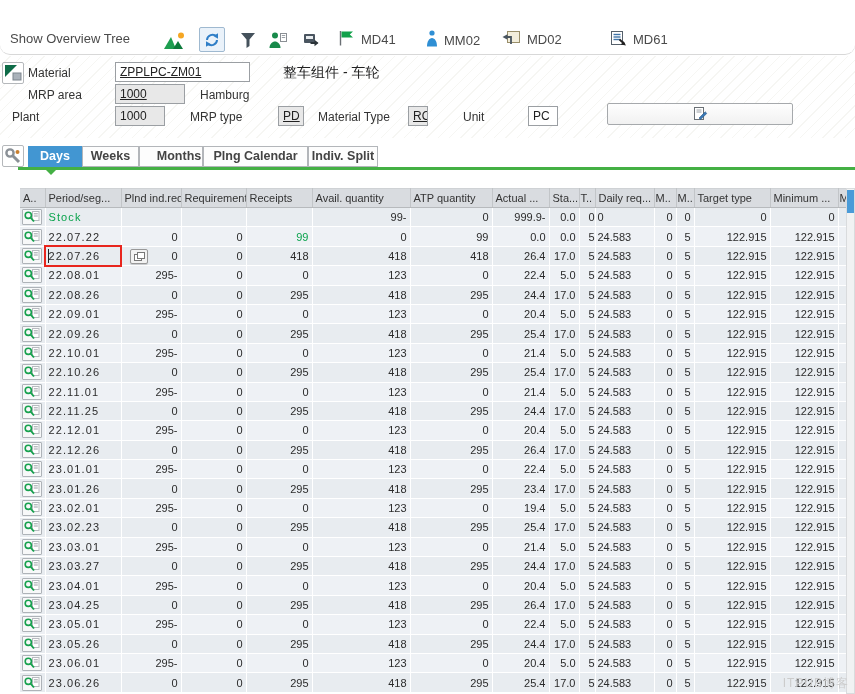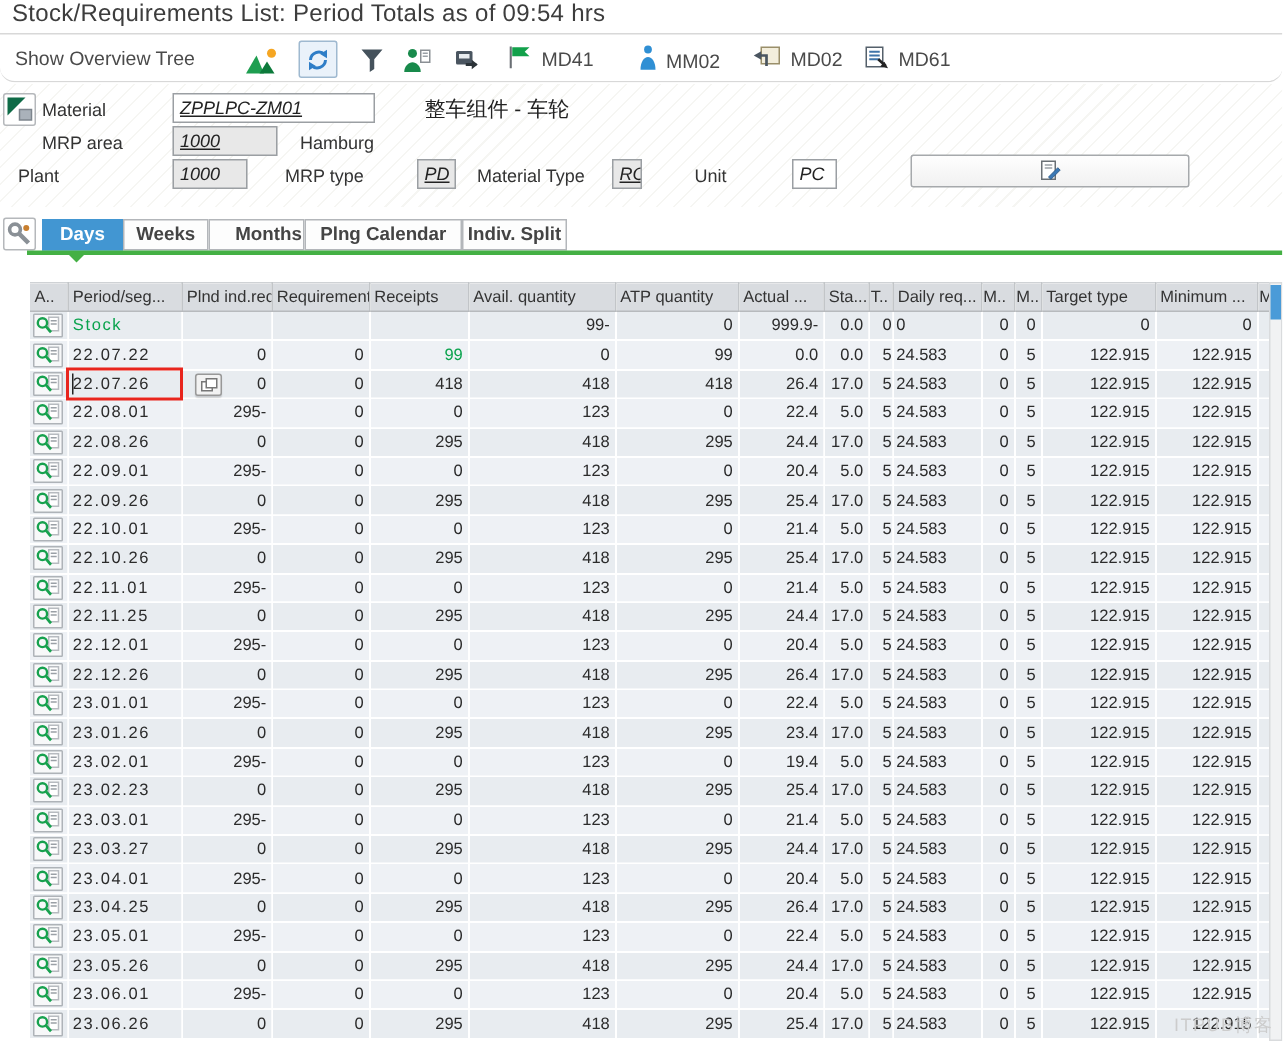--- a/index.html
+++ b/index.html
@@ -15,21 +15,21 @@
   .toolbar { position:absolute; left:0; top:24px; width:855px; height:31px; border-bottom:1px solid #d8d8d8;border-radius:10px; }
   .tb-text { position:absolute; left:10px; top:7px; font-size:13px; color:#4a4a4a; cursor:default; }
   .tb-ic { position:absolute; top:6px; }
   .tb-btn.boxed { position:absolute; top:3px; width:26px; height:25px; border:1px solid #9fb9d0; background:#eaf2fa; display:flex; align-items:center; justify-content:center; border-radius:2px; }
   .tcode { position:absolute; top:6px; display:flex; align-items:center; gap:6px; font-size:13px; color:#4a4a4a; }
   
   .form-area { position:absolute; left:0; top:56px; width:855px; height:82px;
     background:repeating-linear-gradient(135deg,#ffffff 0 7px,#f6f6f3 7px 8px); }
   .icon-btn { position:absolute; width:22px; height:22px; background:#fff; border:1px solid #b5b8bb; border-radius:2px; display:flex; align-items:center; justify-content:center; }
   .lbl { position:absolute; font-size:12px; color:#333; white-space:nowrap; }
-  .fld { position:absolute; height:20px; font-size:12px; color:#222; border:1px solid #9b9fa3; background:#fff; padding:2px 4px; white-space:nowrap; overflow:hidden;font-style:italic; }
+  .fld { position:absolute; height:20px; font-size:12px; color:#222; border:1px solid #9b9fa3; background:#fff; padding:2px 4px; white-space:nowrap; overflow:hidden; }
   .fld.ro { background:#e8e8e8; }
   .fld.und { text-decoration:underline; }
   .desc { position:absolute; font-size:14px; color:#222; white-space:nowrap; }
   .big-btn { position:absolute; left:607px; top:103px; width:186px; height:22px; background:linear-gradient(#fefefe,#f1f1f1); border:1px solid #a6a9ac; border-radius:2px; display:flex; align-items:center; justify-content:center; }
   
   .tabstrip { position:absolute; left:0; top:143px; width:855px; height:28px;font-weight:bold; }
   .tab { position:absolute; top:3px; height:21px; border:1px solid #b3b6ba; background:#fdfdfd; color:#444;
          font-size:12.5px; text-align:center; line-height:19px; cursor:default; white-space:nowrap; }
   .tab.active { background:#4296d2; border-color:#4296d2; color:#fff; }
   .tab-line { position:absolute; left:18px; top:24px; width:837px; height:2.5px; background:#44b044; }
@@ -55,23 +55,20 @@
   .popup-btn { position:absolute; left:130px; top:249px; width:18px; height:15px; background:#f2f2f2; border:1px solid #989898; border-radius:2px; display:flex; align-items:center; justify-content:center; box-shadow:0 1px 1px rgba(0,0,0,0.15); }
   .vscroll { position:absolute; left:846px; top:188px; width:9px; height:506px; background:#f1f2f3; border:1px solid #d9dbdd; }
   .vthumb { position:absolute; left:0px; top:1px; width:7px; height:23px; background:#4a9bd8; }
   .watermark { position:absolute; right:6px; bottom:2px; font-size:12px; color:#cccccc; letter-spacing:1px; }
 </style>
 </head>
 <body>
 
 <div id="app">
 
-  <div class="title-bar">
-    <div class="t">Stock/Requirements List: Period Totals as of 09:54 hrs</div>
-  </div>
 
   <div class="toolbar">
     <span class="tb-text">Show Overview Tree</span>
 
     <span class="tb-ic" style="left:162px; top:7px;"><svg width="24" height="19" viewBox="0 0 24 19">
       <polygon points="2,18 9,6 14,18" fill="#1e9e50"></polygon>
       <polygon points="11,18 16,10 21,18" fill="#0c7a3b"></polygon>
       <circle cx="19" cy="4.5" r="3" fill="#f5a623"></circle>
     </svg></span>
 
@@ -121,21 +118,21 @@
 
     <span class="tcode" style="left:502px;">
       <span><svg width="19" height="16" viewBox="0 0 19 16">
         <rect x="5.5" y="1.5" width="12" height="11" fill="#f3eedc" stroke="#9a8f6a"></rect>
         <path d="M9 14 L9 7 L4 7" stroke="#4a5560" stroke-width="1.8" fill="none"></path>
         <polygon points="0.5,7 5.5,4.2 5.5,9.8" fill="#4a5560"></polygon>
       </svg></span>
       <span>MD02</span>
     </span>
 
-    <span class="tcode" style="left:576px;align-items:center;">
+    <span class="tcode" style="left:610px;align-items:center;">
       <span><svg width="17" height="16" viewBox="0 0 17 16">
         <rect x="1.5" y="1.5" width="11" height="13" fill="#fff" stroke="#55606b"></rect>
         <line x1="3.5" y1="4.5" x2="10.5" y2="4.5" stroke="#3f74a8" stroke-width="1.4"></line>
         <line x1="3.5" y1="7" x2="10.5" y2="7" stroke="#3f74a8" stroke-width="1.4"></line>
         <line x1="3.5" y1="9.5" x2="10.5" y2="9.5" stroke="#3f74a8" stroke-width="1.4"></line>
         <path d="M9.5 9.5 L14.5 14" stroke="#222" stroke-width="1.8"></path>
         <polygon points="16,15.5 10.8,14.4 13.6,11.2" fill="#222"></polygon>
       </svg></span>
       <span>MD61</span>
     </span>

